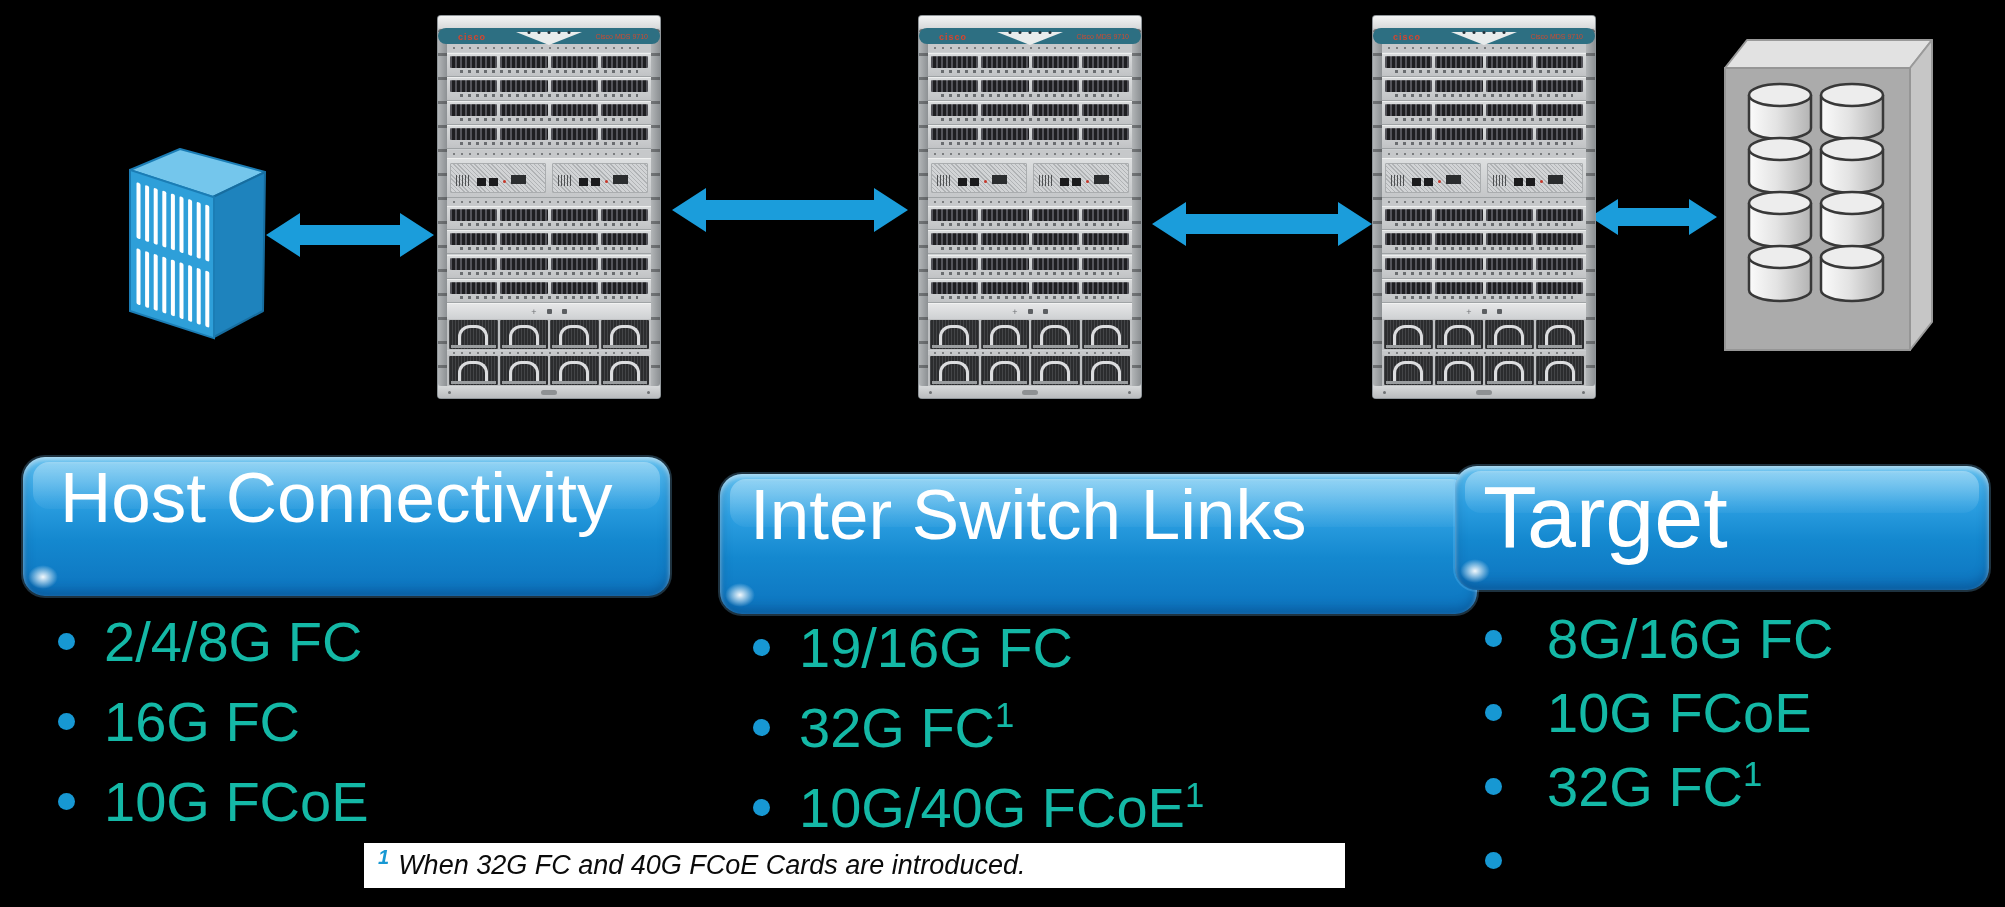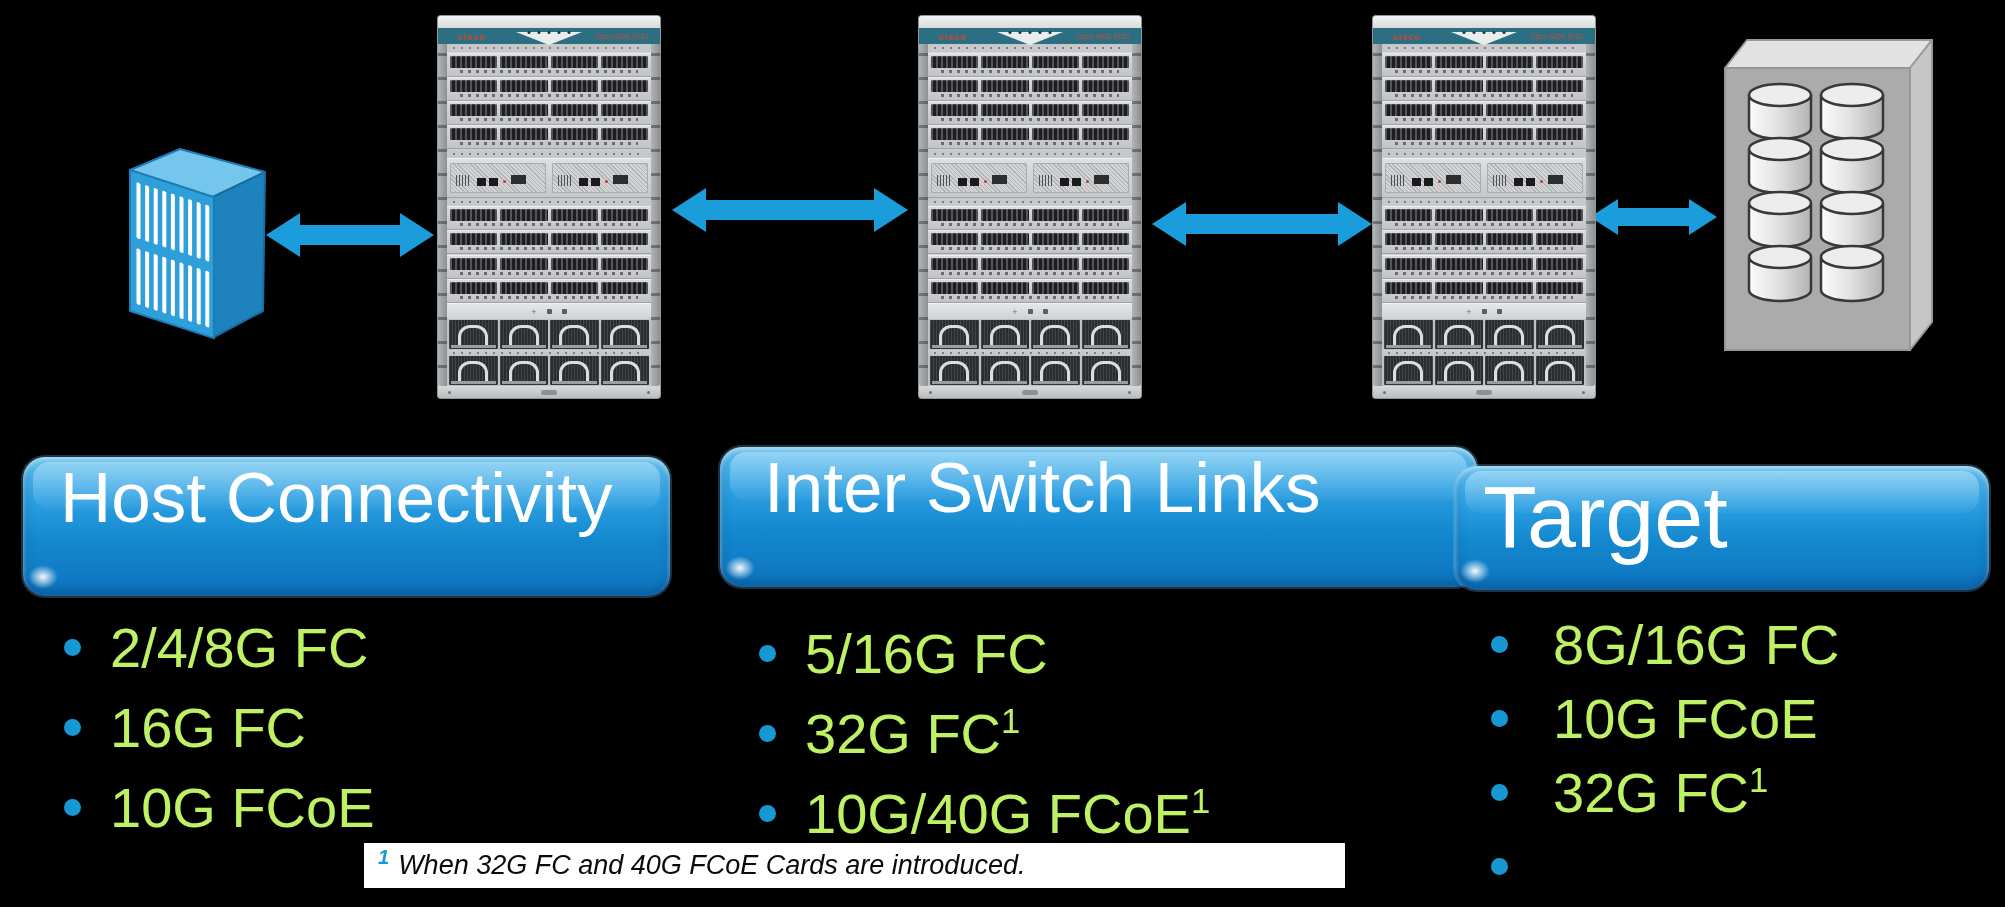--- a/index.html
+++ b/index.html
@@ -13,42 +13,42 @@
        box-shadow:inset 0 3px 5px rgba(255,255,255,.55), inset 0 -5px 12px rgba(0,40,90,.35),
                   0 0 0 2px rgba(120,200,250,.25);
        display:flex;align-items:flex-start;}
   .hdr::before{content:"";position:absolute;left:10px;right:10px;top:5px;height:34%;
        border-radius:16px;background:linear-gradient(rgba(255,255,255,.34),rgba(255,255,255,.04));pointer-events:none;}
   .hdr::after{content:"";position:absolute;left:5px;bottom:7px;width:30px;height:24px;border-radius:50%;
        background:radial-gradient(ellipse at center,rgba(255,255,255,.95),rgba(255,255,255,0) 70%);pointer-events:none;}
   .hdr-label{color:#fff;white-space:nowrap;position:relative;z-index:2;}
 
   
-  .blist{position:absolute;margin:16px;padding:0;list-style:none;color:#bef264;font-size:56px;}
+  .blist{position:absolute;margin:10px;padding:0;list-style:none;color:#14b8a6;font-size:56px;}
   .blist li{display:flex;align-items:center;white-space:nowrap;}
   .blist .dot{width:17px;height:17px;border-radius:50%;background:#1798d3;margin:0 29px 0 8px;flex:0 0 auto;}
   .blist sup{font-size:0.62em;vertical-align:super;line-height:0;}
   .ih80 li{height:80px;} .ih74 li{height:74px;gap:16px;}
 
   
   .footnote{position:absolute;background:#fff;display:flex;align-items:center;
             padding:0 18px 0 14px;box-sizing:border-box;font-style:italic;color:#0a0a0a;font-size:27px;}
   .footnote .fsup{color:#1798d3;font-weight:bold;font-size:20px;margin-right:9px;transform:translateY(-8px);}
   .footnote .ftext{white-space:nowrap;font-style:italic;}
 
   
   .chassis{position:absolute;width:222px;height:382px;background:#cdd0d2;border-radius:3px;
            box-shadow:0 0 0 1px #90969a;display:flex;flex-direction:column;justify-content:space-between;
            padding:0 9px;box-sizing:border-box;}
   .chassis::before,.chassis::after{content:"";position:absolute;top:13px;bottom:12px;width:9px;z-index:2;
            background:repeating-linear-gradient(180deg,rgba(40,42,44,.45) 0 3px,rgba(0,0,0,0) 3px 24px),
                       linear-gradient(90deg,#b2b5b7,#8d9194);}
   .chassis::before{left:0;border-radius:3px 0 0 3px;} .chassis::after{right:0;border-radius:0 3px 3px 0;}
   .cap{height:12px;margin:0 -9px;background:linear-gradient(#f3f4f4,#d8dadb);border-radius:3px 3px 0 0;}
-  .band{position:relative;height:16px;margin:0 -9px;background:#2d6f82;z-index:3;}
+  .band{position:relative;height:16px;margin:0 -9px;background:#2d6f82;z-index:3;border-radius:9px;}
   .band .chev{position:absolute;left:50%;top:4px;transform:translateX(-50%);width:0;height:0;z-index:1;
         border-left:33px solid transparent;border-right:33px solid transparent;border-top:13px solid #e8ecec;}
   .band .leds{position:absolute;left:50%;top:3px;transform:translateX(-50%);display:flex;gap:7px;z-index:2;}
   .band .leds i{width:3px;height:3px;border-radius:50%;background:#24343c;}
   .band .logo{position:absolute;left:20px;top:4px;color:#d6452e;font-size:9px;font-weight:bold;letter-spacing:1px;}
   .band .model{position:absolute;right:12px;top:5px;color:#cf4a30;font-size:7px;white-space:nowrap;}
   .gstrip{height:8px;background:#c6c8ca;position:relative;}
   .gstrip::after{content:"";position:absolute;left:6px;right:6px;top:3px;height:2px;
         background:repeating-linear-gradient(90deg,rgba(60,63,65,.55) 0 2px,transparent 2px 8px);}
   .gstrip.thin{height:4px;} .gstrip.thin::after{top:1px;}
@@ -573,21 +573,21 @@
       </div>
       <div class="bezel">
         <i style="left:10px"></i>
         <i style="right:10px"></i>
       </div>
     </div>
 
   <div class="hdr" style="left:23px;top:457px;width:647px;height:139px;padding-left:37px;font-size:71px">
     <span class="hdr-label">Host Connectivity</span>
   </div>
-  <div class="hdr" style="left:720px;top:447px;width:757px;height:140px;padding-left:44px;font-size:71px">
+  <div class="hdr" style="left:720px;top:474px;width:757px;height:140px;padding-left:30px;font-size:71px">
     <span class="hdr-label">Inter Switch Links</span>
   </div>
   <div class="hdr" style="left:1455px;top:466px;width:534px;height:124px;padding-left:28px;font-size:88px">
     <span class="hdr-label">Target</span>
   </div>
 
   <ul class="blist ih80" style="left:40px;top:591px">
       <li>
         <span class="dot"></span>
         <span>2/4/8G FC</span>
@@ -597,21 +597,21 @@
         <span>16G FC</span>
       </li>
       <li>
         <span class="dot"></span>
         <span>10G FCoE</span>
       </li>
     </ul>
   <ul class="blist ih80" style="left:735px;top:597px">
       <li>
         <span class="dot"></span>
-        <span>5/16G FC</span>
+        <span>19/16G FC</span>
       </li>
       <li>
         <span class="dot"></span>
         <span>32G FC<sup>1</sup></span>
       </li>
       <li>
         <span class="dot"></span>
         <span>10G/40G FCoE<sup>1</sup></span>
       </li>
     </ul>

